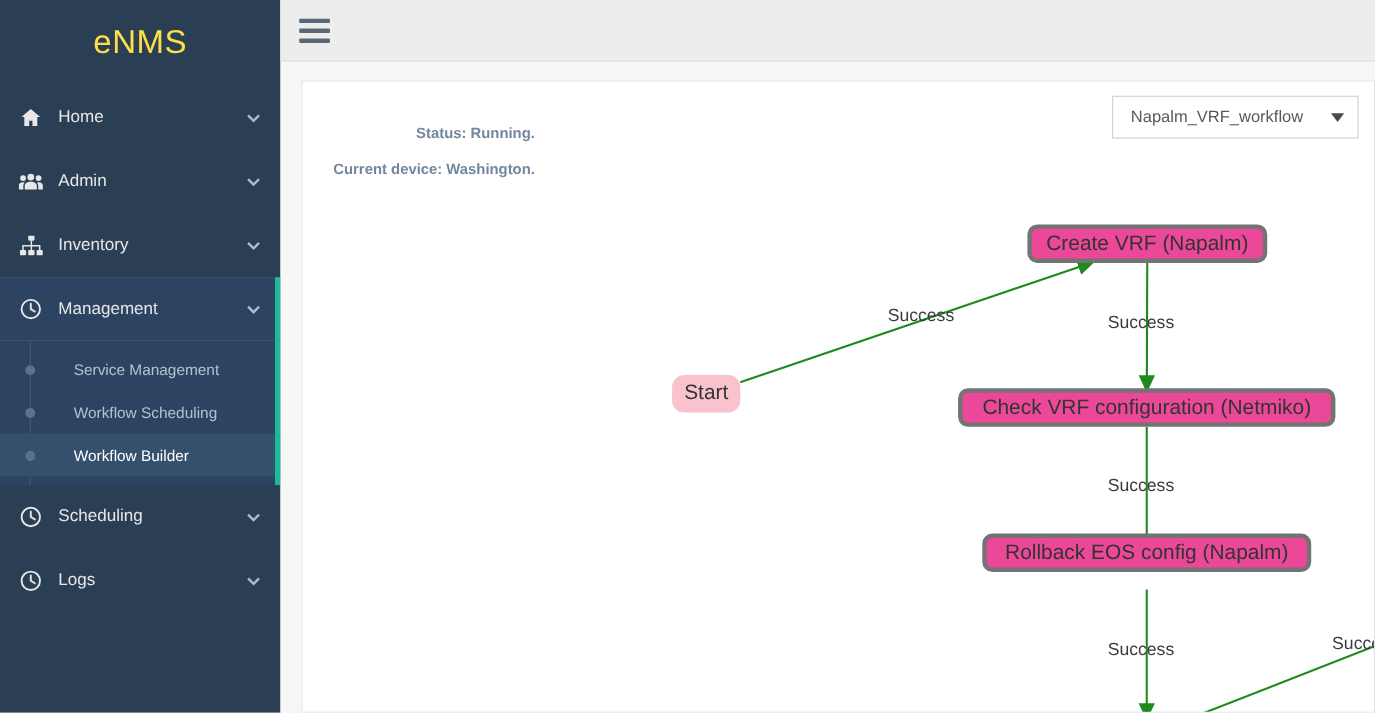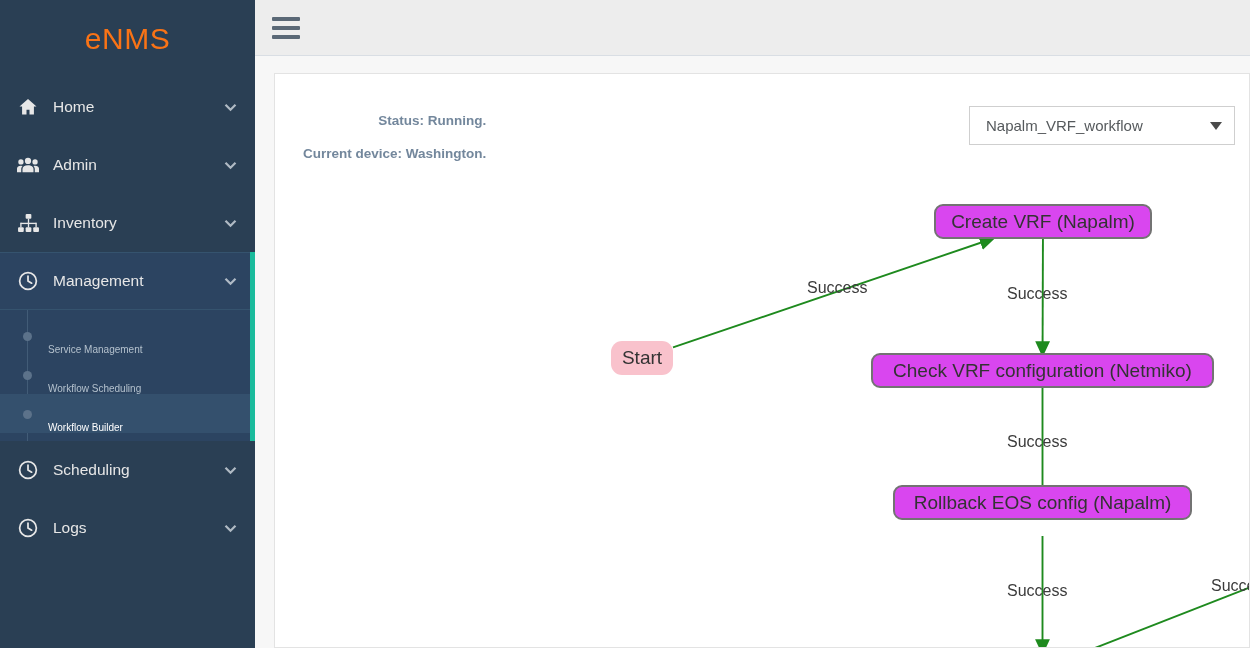--- a/index.html
+++ b/index.html
@@ -15,21 +15,21 @@
   #sidebar {
     width: 255px; height: 648px;
     background: #2a3f54;
     flex: 0 0 255px;
     position: relative;
     overflow: hidden;
   }
   #brand {
     height: 78px;
     display: flex; align-items: center; justify-content: center;
-    color: #f97316;
+    color: #fde047;
     font-size: 30px;
     letter-spacing: 0.5px;
     font-weight: 400;
     user-select: none;
   }
   .nav-list { list-style: none; }
   .nav-item { position: relative; }
   .nav-link {
     display: flex; align-items: center;
     height: 58px;
@@ -80,25 +80,25 @@
     background: #425c77;
   }
   .sub-list::after {
     content: "";
     position: absolute;
     right: 0; top: 0; bottom: 0;
     width: 5px;
     background: #1ABB9C;
   }
   .sub-link {
-    display: flex; align-items: flex-end;
+    display: flex; align-items: center;
     height: 39px;
-    padding-left: 48px;
+    padding-left: 67px;
     color: #b4c1cd;
-    font-size: 10px;
+    font-size: 14px;
     cursor: pointer;
     position: relative;
   }
   .sub-link::before {
     content: "";
     position: absolute;
     left: 23px; top: 50%; margin-top: -4px;
     width: 9px; height: 9px; border-radius: 50%;
     background: #5c728a;
   }
@@ -140,22 +140,22 @@
     font-weight: bold;
     color: #73879C;
     line-height: 33px;
     white-space: nowrap;
     text-align: right;
   }
 
   
   #wf-select {
     position: absolute;
-    right: 14px; top: 32px;
-    width: 266px; height: 39px;
+    right: 14px; top: 13px;
+    width: 224px; height: 39px;
     border: 1px solid #CFCFCF;
     background: #ffffff;
     display: flex; align-items: center;
     padding: 0 12px 0 16px;
     cursor: pointer;
     z-index: 5;
     justify-content: center;
   }
   #wf-select .sel-text {
     flex: 1 1 auto;
@@ -177,22 +177,22 @@
   #graph svg { position: absolute; left: 0; top: 0; }
   .node {
     position: absolute;
     display: flex; align-items: center; justify-content: center;
     white-space: nowrap;
     font-size: 19px;
     color: #333333;
     z-index: 3;
   }
   .node.service {
-    background: #d946ef;
-    border: 2px solid #737373;
+    background: #ec4899;
+    border: 4px solid #737373;
     border-radius: 9px;
     padding: 0 14px;
     height: 35px;
   }
   .node.terminal {
     background: #F9C2CC;
     border-radius: 11px;
     padding: 0 13px;
     height: 34px;
   }

